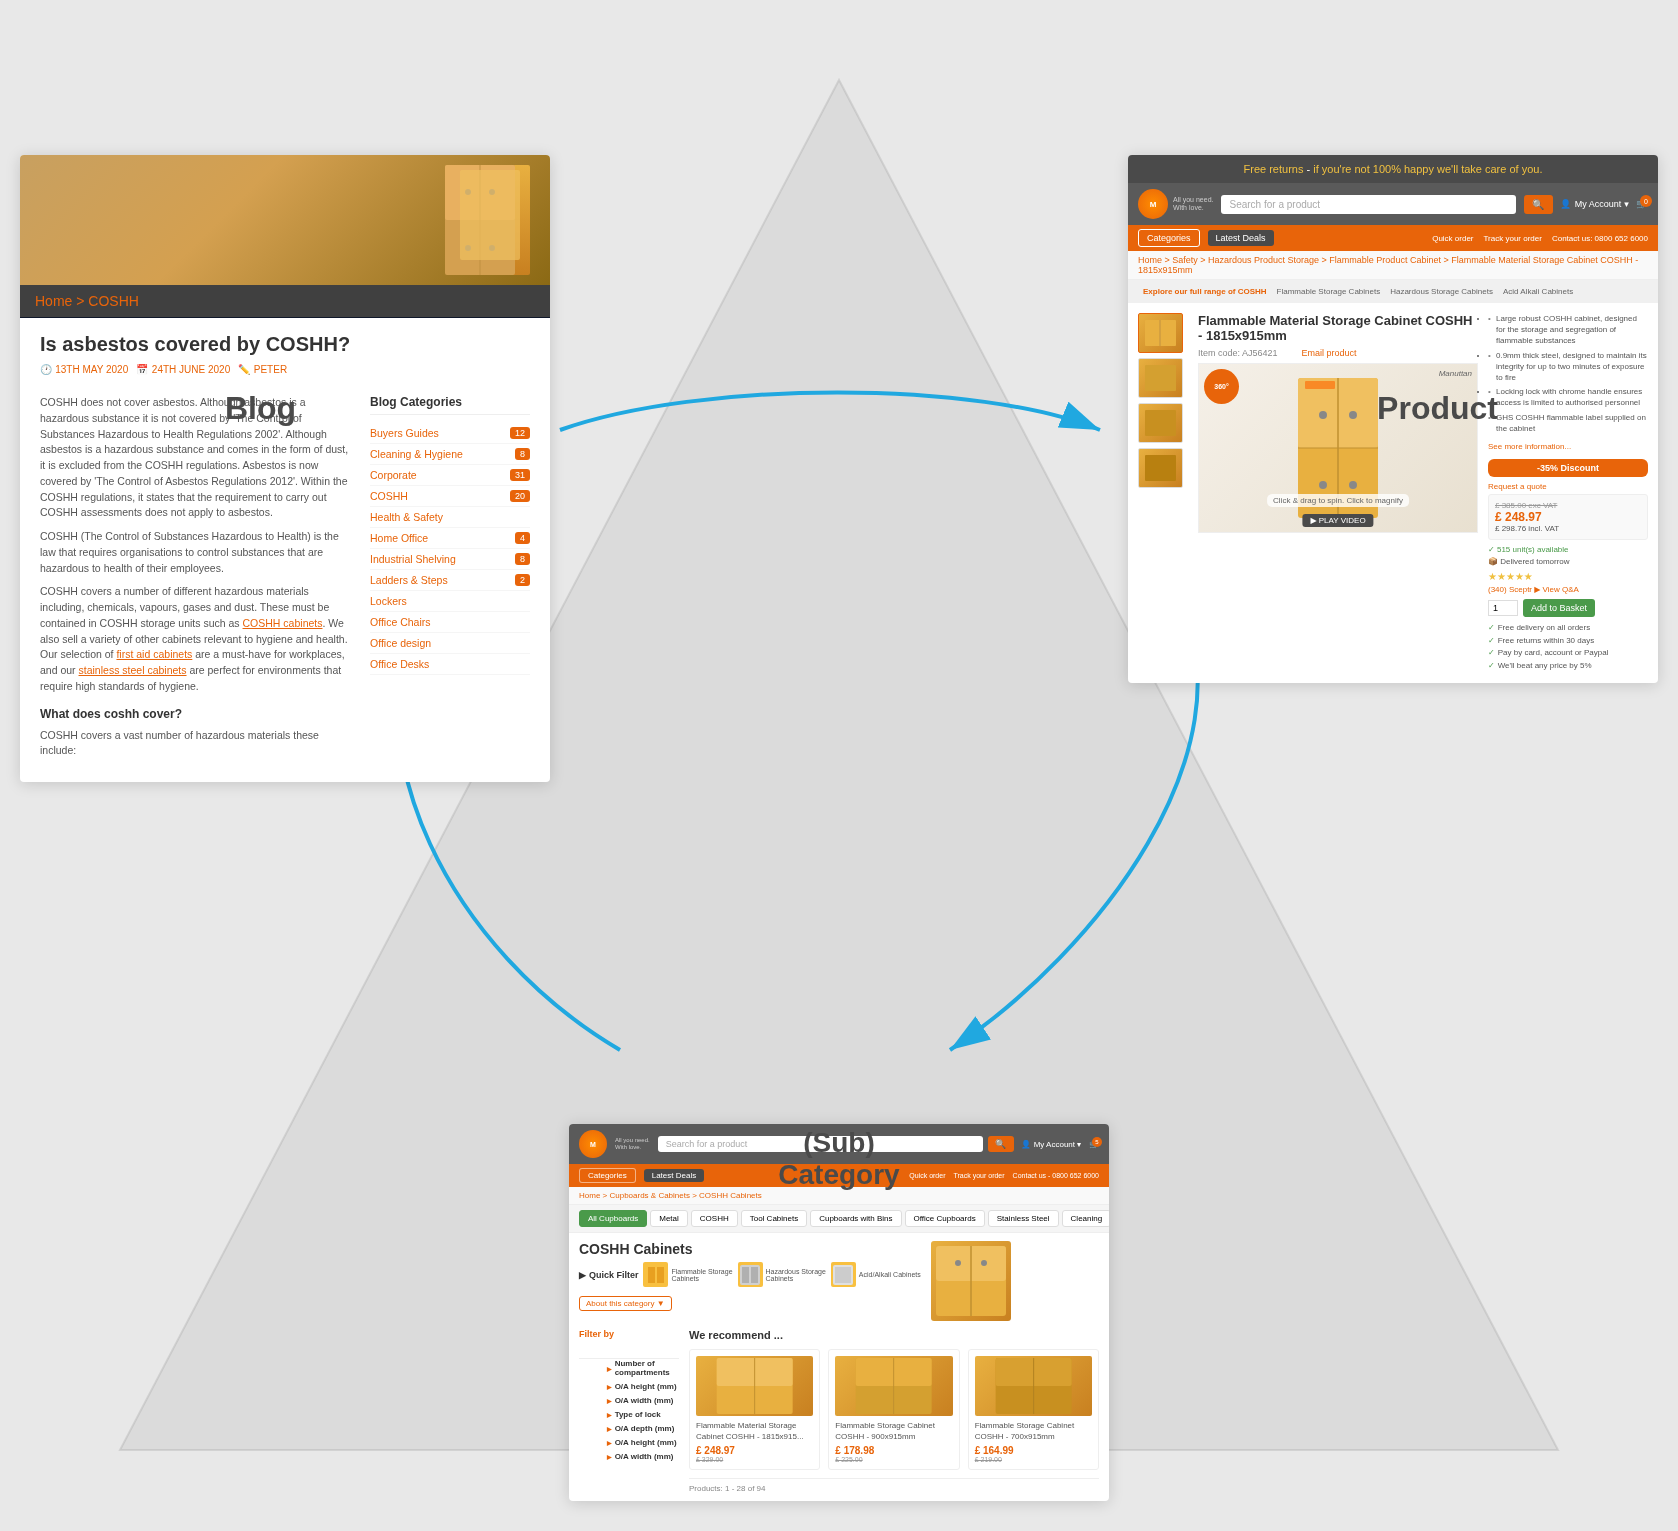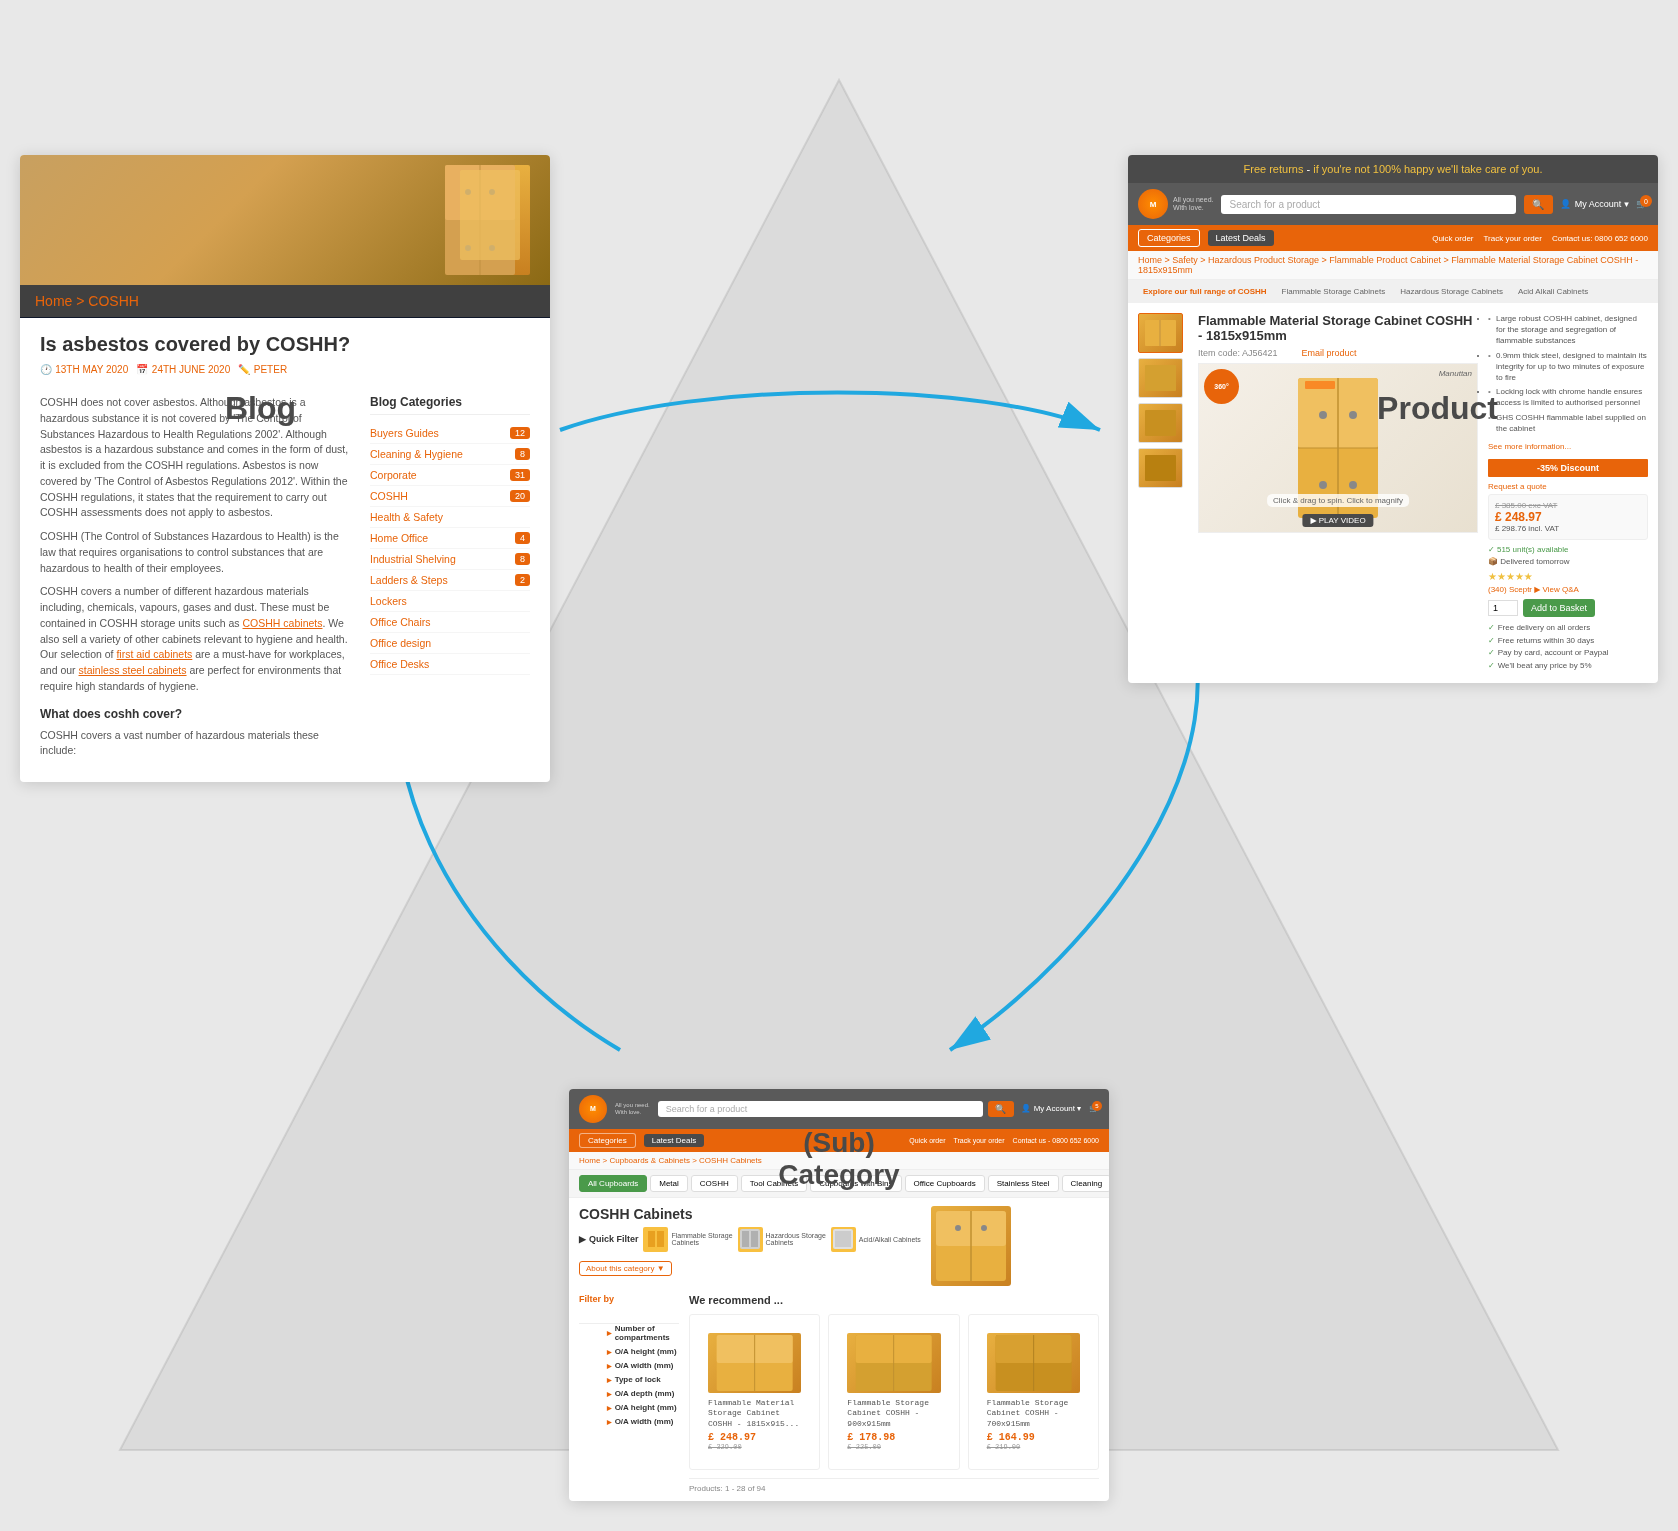--- a/index.html
+++ b/index.html
@@ -299,21 +299,20 @@
       color: #888;
       border-bottom: 1px solid #eee;
       background: #f9f9f9;
     }
 
     .product-breadcrumb span { color: #e8640a; }
 
     .product-sub-nav {
       padding: 5px 10px;
       display: flex;
-      gap: 5px;
       overflow-x: auto;
       background: #f0f0f0;
     }
 
     .product-sub-nav-item {
       font-size: 8px;
       color: #666;
       white-space: nowrap;
       padding: 2px 5px;
       cursor: pointer;
@@ -457,21 +456,21 @@
       left: 0;
       color: #888;
     }
 
     .product-discount-badge {
       background: #e8640a;
       color: #fff;
       font-size: 9px;
       font-weight: bold;
       padding: 4px 6px;
-      border-radius: 1px;
+      border-radius: 6px;
       text-align: center;
       margin-bottom: 5px;
     }
 
     .product-price-box {
       background: #f9f9f9;
       border: 1px solid #eee;
       padding: 6px;
       border-radius: 3px;
       margin-bottom: 5px;
@@ -848,23 +847,22 @@
     .subcat-products-grid {
       display: flex;
       gap: 8px;
       margin-bottom: 8px;
     }
 
     .subcat-product-card {
       flex: 1;
       border: 1px solid #eee;
       border-radius: 3px;
-      padding: 18px;
+      padding: 6px;
       background: #fff;
-      font-family: Liberation Mono, monospace;
     }
 
     .subcat-product-img {
       width: 100%;
       height: 60px;
       background: linear-gradient(135deg, #e8b040, #c88020);
       border-radius: 2px;
       margin-bottom: 5px;
     }
 

